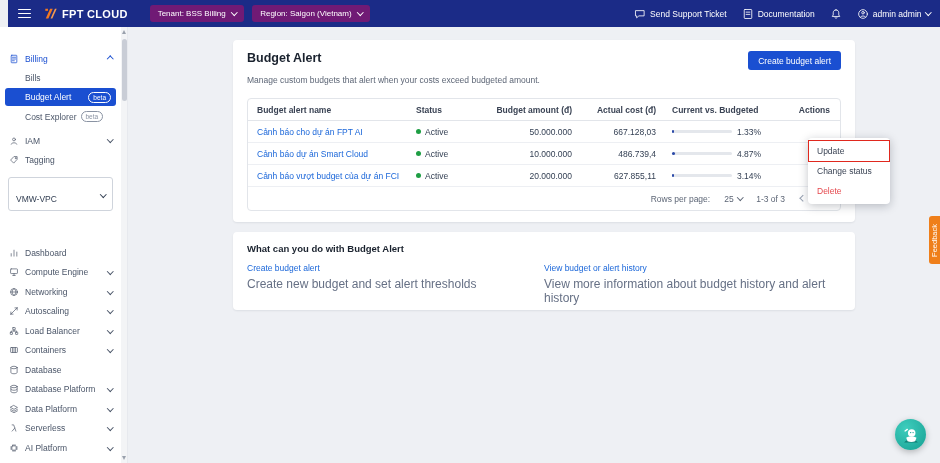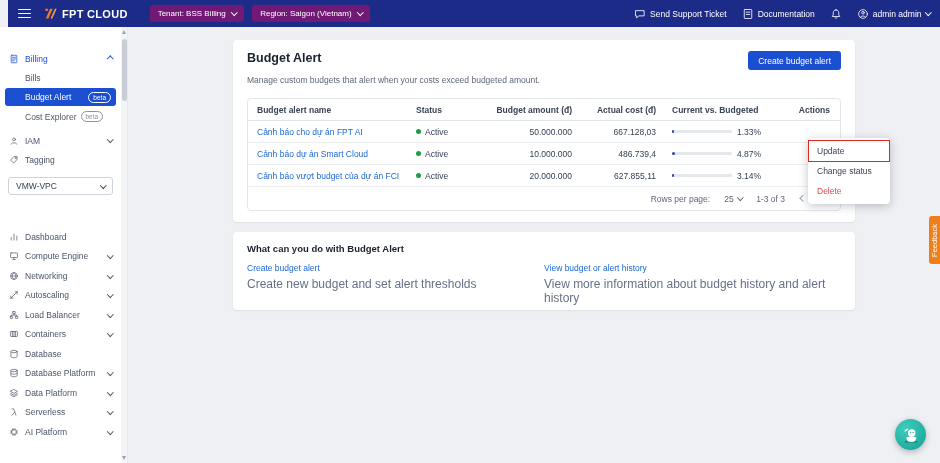--- a/index.html
+++ b/index.html
@@ -26,21 +26,21 @@
 .sidebar{position:absolute;top:27px;left:0;bottom:0;width:121px;background:#fff;padding-top:22px;font-size:8.5px;color:#4a5568;overflow:hidden}
 .sb-row{display:flex;align-items:center;gap:6px;height:19px;padding:0 9px;cursor:pointer}
 .sb-row .lbl{flex:1;white-space:nowrap;overflow:hidden}
 .section-active{color:#1a4fd1}
 .section-active .ic{stroke:#1a4fd1}
 .sb-sub{padding-left:25px}
 .sb-selected{background:#1a4fd1;color:#fff;border-radius:3px;margin:1px 5px;padding:0 5px 0 20px;height:18px}
 .badge{border:1px solid currentColor;border-radius:7px;font-size:6.5px;padding:0 4px;height:11px;display:flex;align-items:center}
 .ic{width:10px;height:10px;flex:0 0 10px;stroke:#5d6676;fill:none;stroke-width:1.2;stroke-linecap:round;stroke-linejoin:round}
 .grp-gap{margin-top:5px}
-.vpc{margin:8px 8px 0;height:18px;border:1px solid #cfd4dc;border-radius:3px;display:flex;align-items:center;padding:0 7px;justify-content:space-between;color:#344054;cursor:pointer;font-size:8.5px}
+.vpc{margin:8px 8px 0;height:18px;border:1px solid #cfd4dc;border-radius:3px;display:flex;padding:16px 7px;justify-content:space-between;color:#344054;cursor:pointer;font-size:8.5px}
 .sb-menu{margin-top:32px}
 .sb-menu .sb-row{height:19.5px}
 .sb-scroll{position:absolute;top:27px;left:121px;bottom:0;width:7px;background:#f3f4f6;border-right:1px solid #e7e9ee;z-index:3}
 .sb-thumb{position:absolute;top:12px;left:1px;width:5px;height:62px;background:#c9cdd6;border-radius:3px;cursor:pointer}
 .tri{position:absolute;left:1.2px;width:0;height:0;border-left:2.5px solid transparent;border-right:2.5px solid transparent;cursor:pointer}
 .tri.up{top:3px;border-bottom:4px solid #9aa1ad}
 .tri.dn{bottom:3px;border-top:4px solid #9aa1ad}
 
 
 .content{position:absolute;top:27px;left:128px;right:0;bottom:0;background:#eef0f4;overflow:hidden}

